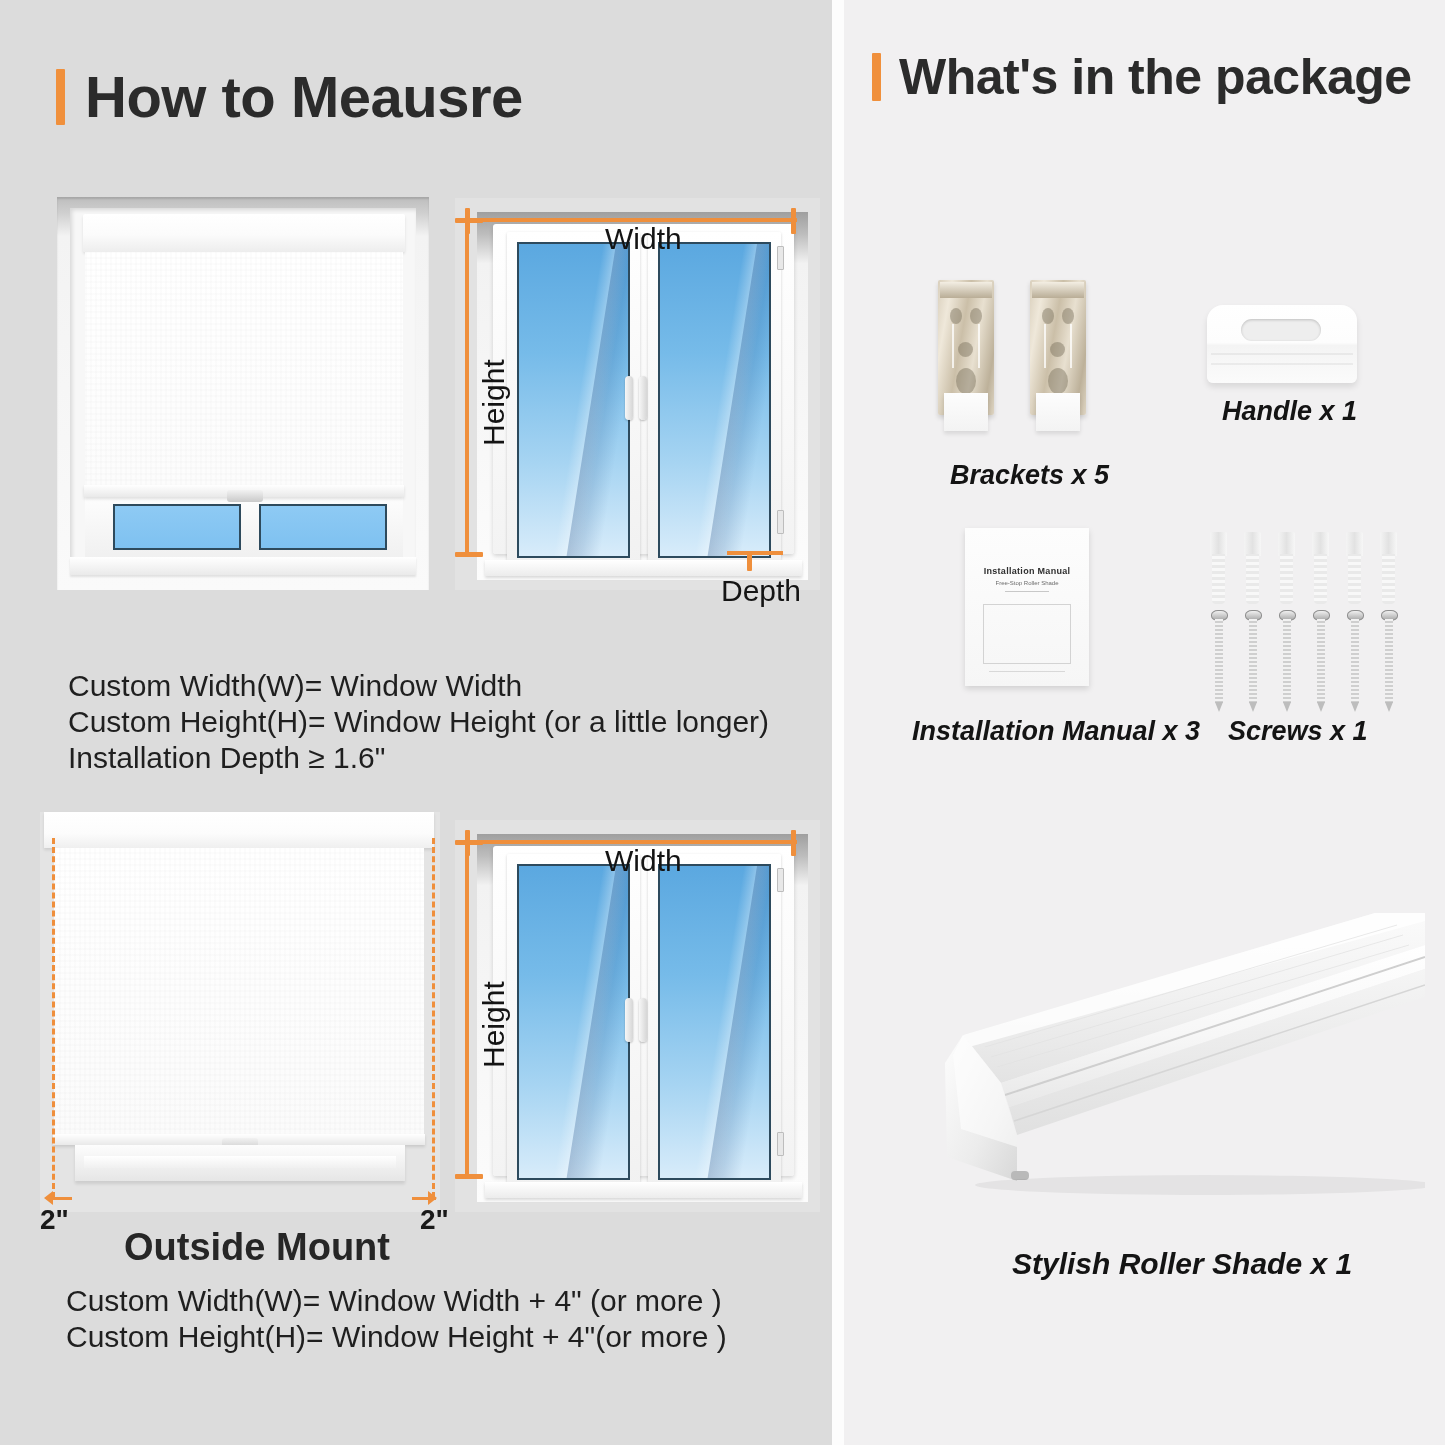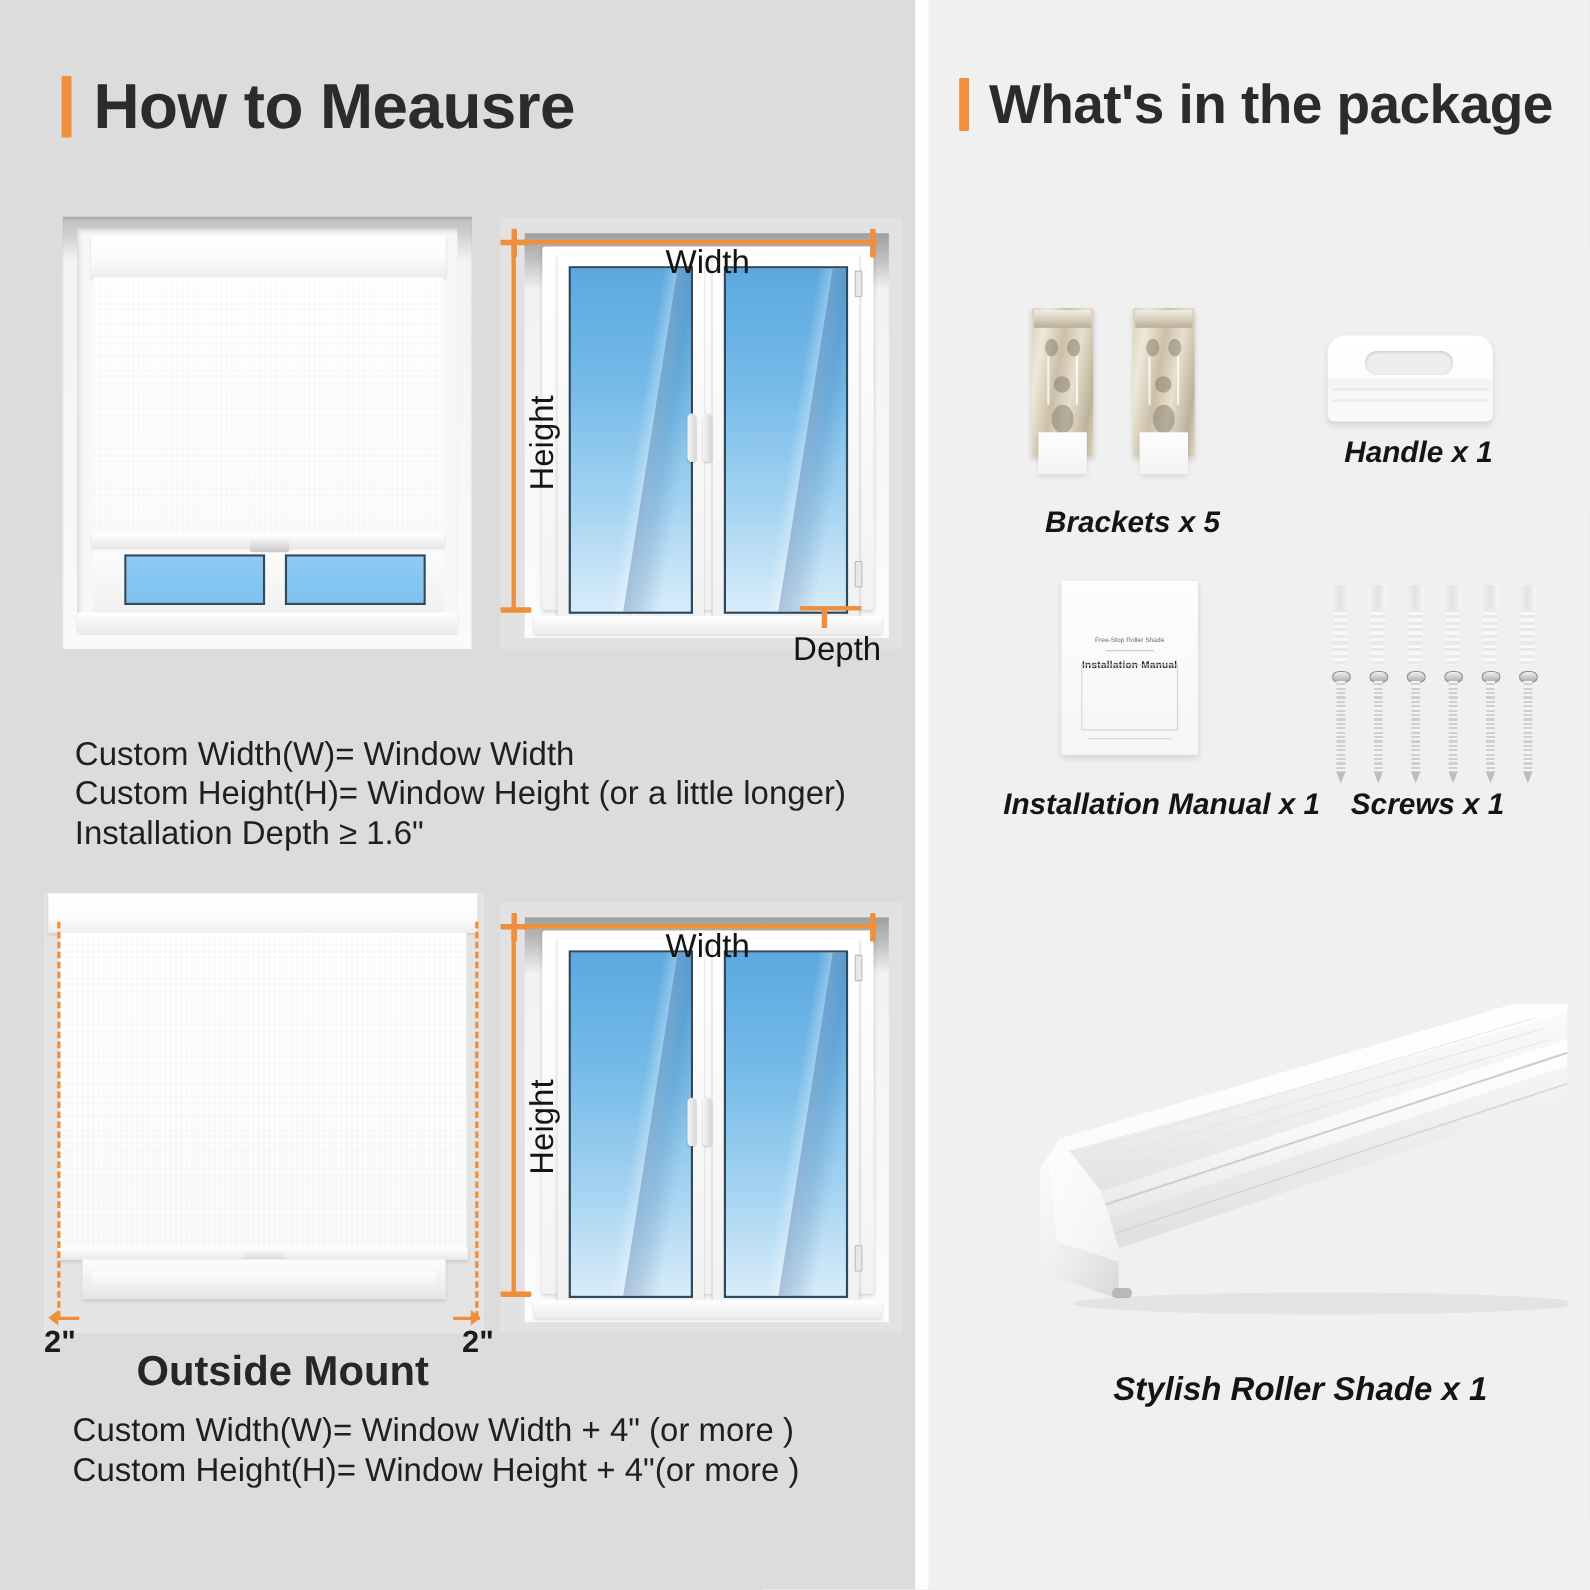--- a/index.html
+++ b/index.html
@@ -30,21 +30,21 @@
   }
   .accent-bar{
     width:9px;height:56px;background:#f0903c;margin-right:20px;flex:none;
     border-radius:1px;
   }
   .heading-text{
     font-size:58px;font-weight:bold;color:#2b2b2b;letter-spacing:-0.5px;
     white-space:nowrap;line-height:1;
   }
   #h-left{left:56px;top:68px;}
-  #h-right{left:872px;top:70px;}
+  #h-right{left:872px;top:52px;}
   #h-right .heading-text{font-size:50px;}
   #h-right .accent-bar{height:48px;margin-right:18px;}
 
   
   .mount-title{
     position:absolute;font-size:38px;font-weight:bold;color:#262626;
     white-space:nowrap;
   }
   .body-line{
     position:absolute;font-size:30px;color:#1f1f1f;white-space:nowrap;
@@ -257,21 +257,21 @@
   }
 
   
   .manual{
     position:absolute;width:124px;height:158px;
     background:linear-gradient(180deg,#fdfdfd,#f6f6f6);
     box-shadow:0 3px 6px rgba(0,0,0,.13);
   }
   .manual .m-title{
     position:absolute;left:0;right:0;top:38px;text-align:center;
-    font-size:9px;font-weight:bold;color:#2f2f2f;letter-spacing:.3px;margin-top:33px;
+    font-size:9px;font-weight:bold;color:#2f2f2f;letter-spacing:.3px;
   }
   .manual .m-sub{
     position:absolute;left:0;right:0;top:52px;text-align:center;
     font-size:6px;color:#6b6b6b;
   }
   .manual .m-box{
     position:absolute;left:18px;right:18px;top:76px;height:58px;
     border:1px solid #d3d3d3;
   }
   .manual .m-scribble{
@@ -478,21 +478,21 @@
   </div>
   <div class="item-label" style="left:1222px;top:396px;">Handle x 1</div>
 
   <div class="manual" style="left:965px;top:528px;">
     <div class="m-title">Installation Manual</div>
     <div class="m-sub">Free-Stop Roller Shade</div>
     <div class="m-scribble"></div>
     <div class="m-box"></div>
     <div class="m-foot"></div>
   </div>
-  <div class="item-label" style="left:912px;top:716px;">Installation Manual x 1</div>
+  <div class="item-label" style="left:912px;top:716px;">Installation Manual x 3</div>
 
   <div class="anchor" style="left:1210px;top:532px;">
       <div class="head"></div>
       <div class="shaft"></div>
     </div>
   <div class="anchor" style="left:1244px;top:532px;">
       <div class="head"></div>
       <div class="shaft"></div>
     </div>
   <div class="anchor" style="left:1278px;top:532px;">

